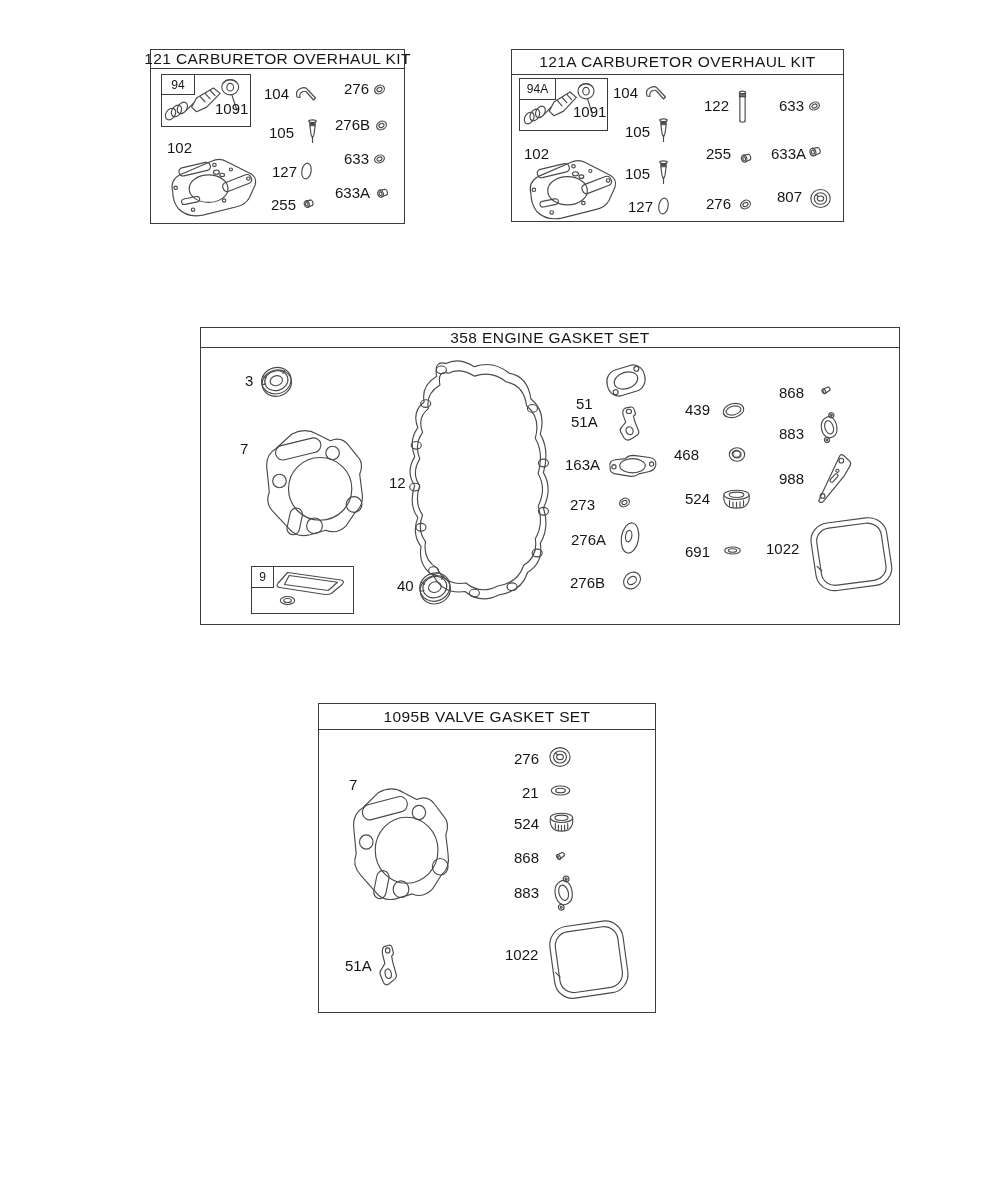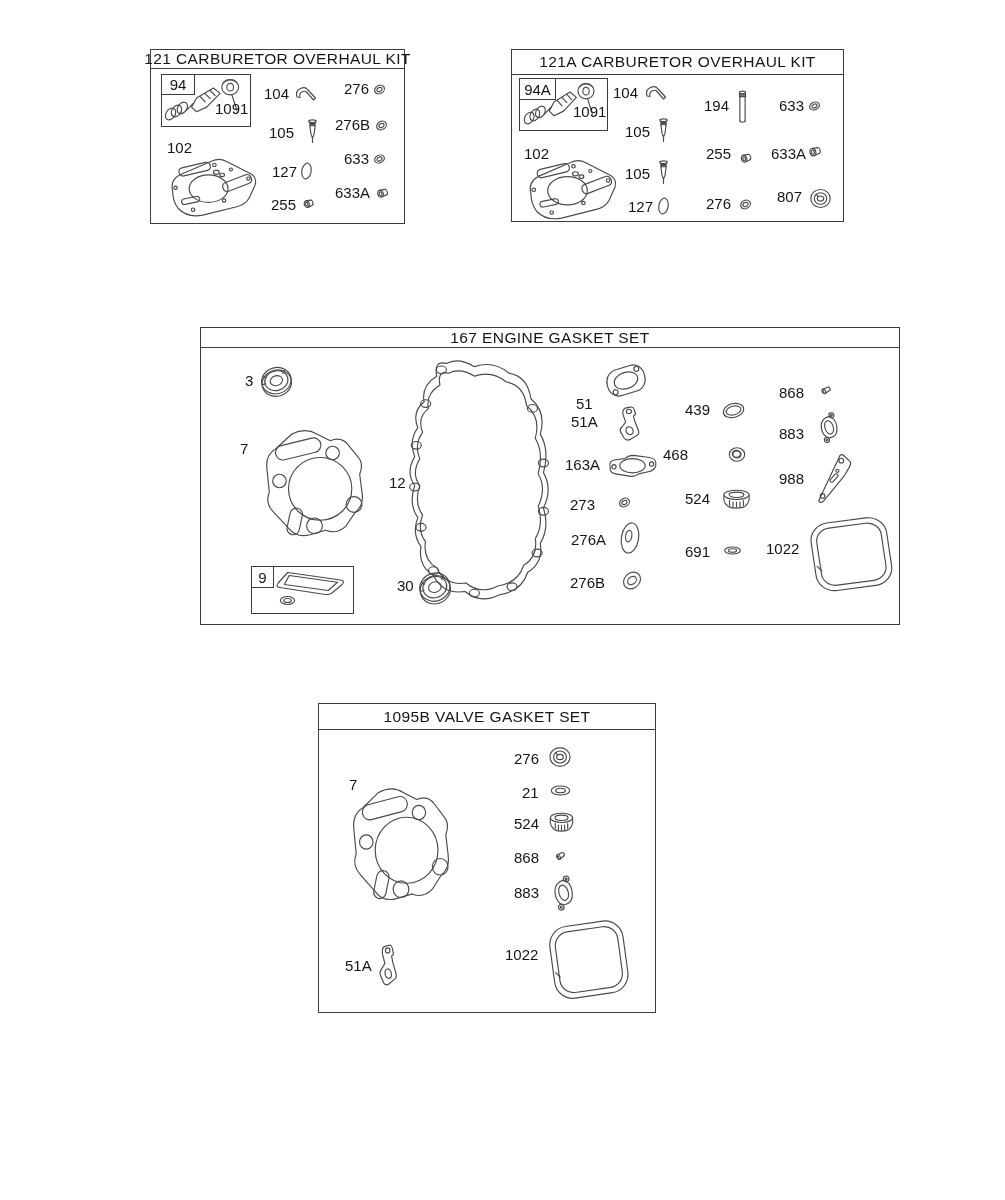--- a/index.html
+++ b/index.html
@@ -1,21 +1,21 @@
 <!DOCTYPE html>
 <html><head>
 <meta charset="utf-8">
 <style>
   html,body{margin:0;padding:0;background:#fff;}
   body{width:1005px;height:1200px;position:relative;font-family:"Liberation Sans",sans-serif;color:var(--ink,#161616);}
   #page{position:absolute;inset:0;background:#fff;}
   .kit-box{position:absolute;border:1.6px solid #3c3c3c;background:#fff;box-sizing:border-box;}
   .kit-title{position:absolute;left:0;right:0;top:0;border-bottom:1.6px solid #3c3c3c;display:flex;align-items:center;justify-content:center;font-size:15.5px;letter-spacing:.4px;white-space:nowrap;color:var(--ink,#161616);}
   .inner-box{position:absolute;border:1.4px solid #3c3c3c;box-sizing:border-box;background:transparent;}
-  .inner-label{position:absolute;border-right:1.4px solid #3c3c3c;border-bottom:1.4px solid #3c3c3c;display:flex;align-items:center;justify-content:center;font-size:15px;background:#fff;box-sizing:border-box;}
+  .inner-label{position:absolute;border-right:1.4px solid #3c3c3c;border-bottom:1.4px solid #3c3c3c;display:flex;align-items:center;justify-content:center;font-size:12px;background:#fff;box-sizing:border-box;}
   .part-label{position:absolute;font-size:15px;line-height:1.05;white-space:nowrap;color:var(--ink,#161616);}
   .part-icon{position:absolute;}
   .part-icon svg{display:block;width:100%;height:100%;overflow:visible;}
   #page svg *{fill:none;stroke:var(--line,#4a4a4a);stroke-width:1.15px;vector-effect:non-scaling-stroke;stroke-linecap:round;stroke-linejoin:round;}
 </style>
 </head>
 <body style="--ink: #161616; --line: #4a4a4a;">
 
 <div id="page">
     <div class="kit-box" style="left: 150px; top: 49px; width: 255px; height: 175px;">
@@ -188,21 +188,21 @@
           <path d="M13,24 L27,24 L24,55 L20,68 L16,55 Z"></path>
           <path d="M20,68 L20,84"></path>
         </svg>
       </div>
       <div class="part-label" style="left: 116px; top: 149px;">127</div>
       <div class="part-icon" style="left: 143px; top: 146px; width: 17px; height: 20px;">
         <svg viewBox="0 0 100 100" preserveAspectRatio="none">
           <ellipse cx="50" cy="50" rx="27" ry="40" transform="rotate(14 50 50)"></ellipse>
         </svg>
       </div>
-      <div class="part-label" style="left: 192px; top: 48px;">194</div>
+      <div class="part-label" style="left: 192px; top: 48px;">122</div>
       <div class="part-icon" style="left: 223px; top: 40px; width: 15px; height: 35px;">
         <svg viewBox="0 0 40 100" preserveAspectRatio="none">
           <ellipse cx="20" cy="7" rx="8" ry="4"></ellipse>
           <path d="M12,7 L12,20 M28,7 L28,20 M12,11 L28,11 M12,15 L28,15 M12,19 L28,19"></path>
           <path d="M13,20 L13,88 M27,20 L27,88"></path>
           <path d="M13,88 a7,4 0 0 0 14,0"></path>
         </svg>
       </div>
       <div class="part-label" style="left: 194px; top: 96px;">255</div>
       <div class="part-icon" style="left: 225px; top: 100px; width: 19px; height: 17px;">
@@ -248,21 +248,21 @@
       <div class="part-icon" style="left: 295px; top: 136px; width: 27px; height: 25px;">
         <svg viewBox="0 0 100 100" preserveAspectRatio="none">
           <circle cx="50" cy="50" r="36"></circle>
           <circle cx="50" cy="50" r="23"></circle>
           <ellipse cx="50" cy="50" rx="12" ry="10"></ellipse>
           <path d="M41,41 L34,34"></path>
         </svg>
       </div>
     </div>
     <div class="kit-box" style="left: 200px; top: 327px; width: 700px; height: 298px;">
-      <div class="kit-title" style="height: 19px;">167 ENGINE GASKET SET</div>
+      <div class="kit-title" style="height: 19px;">358 ENGINE GASKET SET</div>
       <div class="inner-box" style="left: 50px; top: 238px; width: 103px; height: 48px;">
         <div class="inner-label" style="left: 0px; top: 0px; width: 22px; height: 21px;">9</div>
       </div>
       <div class="part-icon" style="left: 71px; top: 240px; width: 78px; height: 30px;">
         <svg viewBox="0 0 100 40" preserveAspectRatio="none">
           <path d="M20,6 L88,16 Q94,17 90,22 L76,34 Q73,36 66,35 L10,26 Q4,25 8,20 Z"></path>
           <path d="M22,10 L84,19 L72,30 L16,22 Z"></path>
         </svg>
       </div>
       <div class="part-icon" style="left: 76px; top: 265px; width: 21px; height: 15px;">
@@ -310,21 +310,21 @@
           <ellipse cx="14" cy="106" rx="3.2" ry="2.4"></ellipse>
           <ellipse cx="22" cy="133" rx="3.2" ry="2.4"></ellipse>
           <ellipse cx="48" cy="147" rx="3.2" ry="2.4"></ellipse>
           <ellipse cx="72" cy="143" rx="3.2" ry="2.4"></ellipse>
           <ellipse cx="88" cy="122" rx="3.2" ry="2.4"></ellipse>
           <ellipse cx="92" cy="96" rx="3.2" ry="2.4"></ellipse>
           <ellipse cx="92" cy="66" rx="3.2" ry="2.4"></ellipse>
           <ellipse cx="85" cy="32" rx="3.2" ry="2.4"></ellipse>
         </svg>
       </div>
-      <div class="part-label" style="left: 196px; top: 250px;">30</div>
+      <div class="part-label" style="left: 196px; top: 250px;">40</div>
       <div class="part-icon" style="left: 214px; top: 238px; width: 40px; height: 44px;">
         <svg viewBox="0 0 100 100" preserveAspectRatio="none">
           <g transform="rotate(-12 50 50)">
             <ellipse cx="50" cy="48" rx="38" ry="32"></ellipse>
             <ellipse cx="50" cy="54" rx="38" ry="32"></ellipse>
             <ellipse cx="50" cy="48" rx="30" ry="24"></ellipse>
             <ellipse cx="50" cy="48" rx="16" ry="12"></ellipse>
             <path d="M20,30 L26,36 M76,28 L70,34 M14,50 L22,50"></path>
           </g>
         </svg>
@@ -384,21 +384,21 @@
       </div>
       <div class="part-label" style="left: 484px; top: 74px;">439</div>
       <div class="part-icon" style="left: 518px; top: 71px; width: 29px; height: 23px;">
         <svg viewBox="0 0 100 80" preserveAspectRatio="none">
           <g transform="rotate(-14 50 40)">
             <ellipse cx="50" cy="40" rx="36" ry="24"></ellipse>
             <ellipse cx="50" cy="40" rx="26" ry="15"></ellipse>
           </g>
         </svg>
       </div>
-      <div class="part-label" style="left: 462px; top: 119px;">468</div>
+      <div class="part-label" style="left: 473px; top: 119px;">468</div>
       <div class="part-icon" style="left: 524px; top: 116px; width: 24px; height: 21px;">
         <svg viewBox="0 0 100 90" preserveAspectRatio="none">
           <ellipse cx="50" cy="45" rx="32" ry="29"></ellipse>
           <ellipse cx="50" cy="45" rx="17" ry="15"></ellipse>
           <ellipse cx="47" cy="42" rx="17" ry="15"></ellipse>
         </svg>
       </div>
       <div class="part-label" style="left: 484px; top: 163px;">524</div>
       <div class="part-icon" style="left: 518px; top: 159px; width: 35px; height: 25px;">
         <svg viewBox="0 0 100 70" preserveAspectRatio="none">

